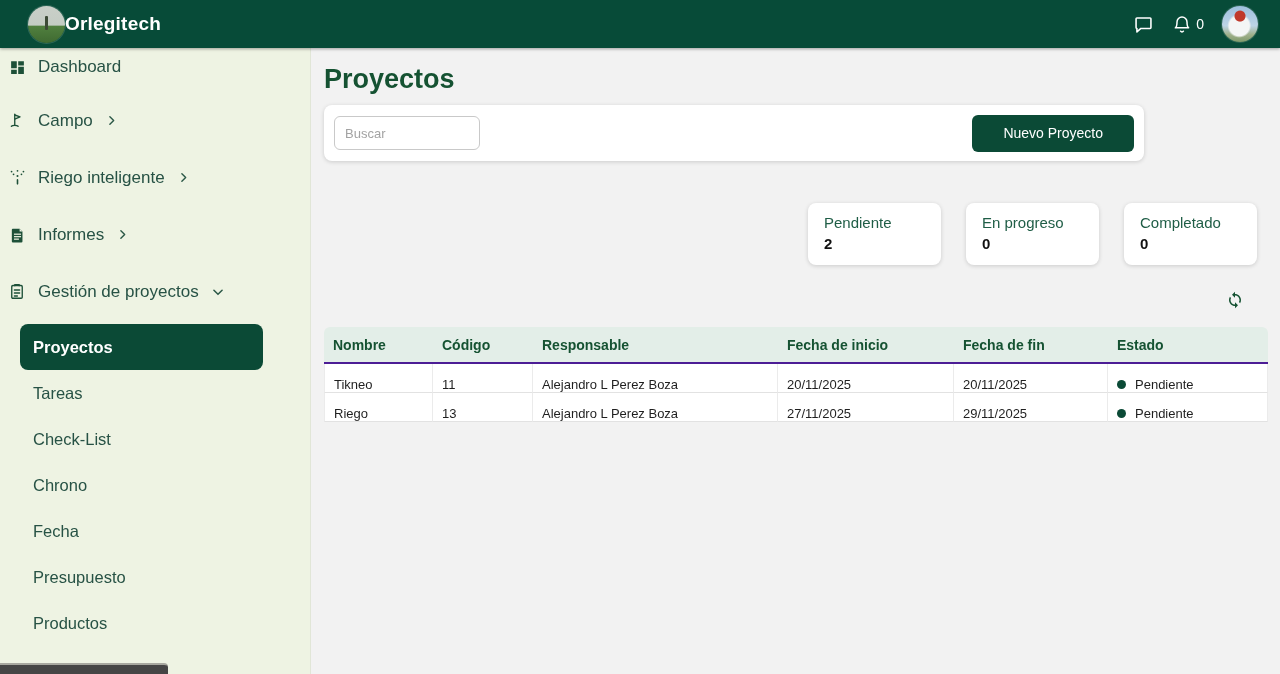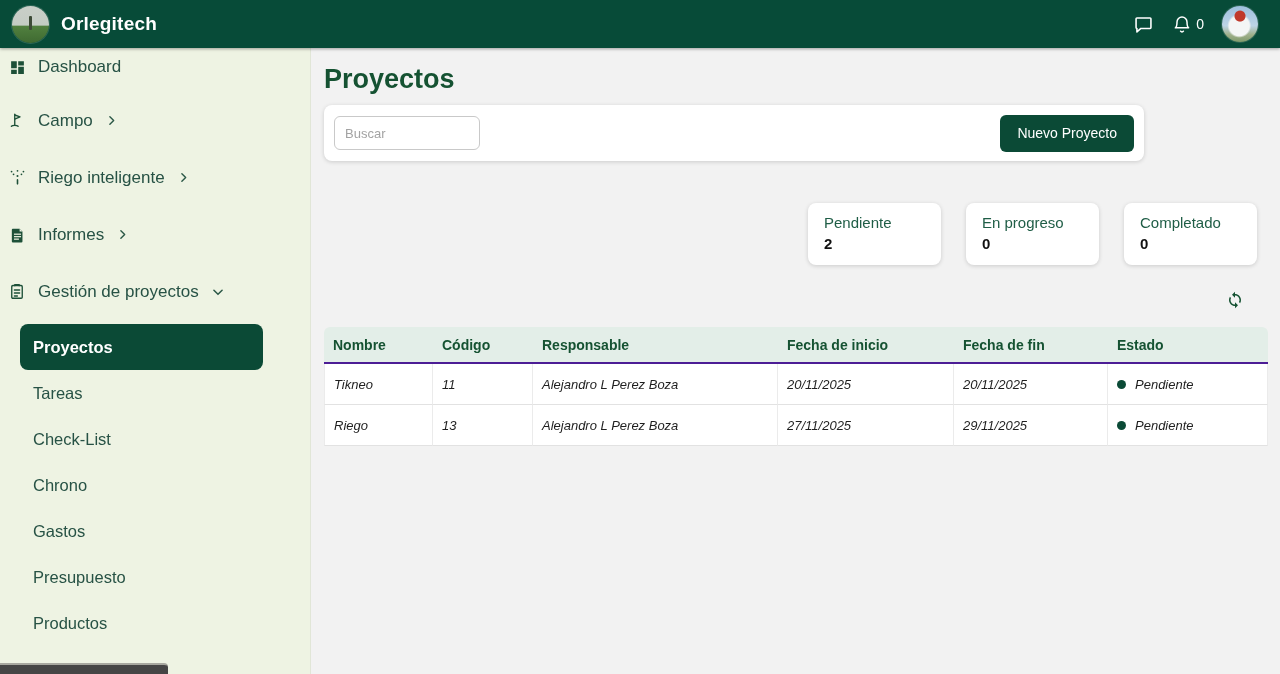--- a/index.html
+++ b/index.html
@@ -6,21 +6,21 @@
   body{
     width:1280px;height:674px;overflow:hidden;position:relative;
     font-family:"Liberation Sans", sans-serif;background:#f2f2f2;
   }
   
   .topbar{
     position:absolute;top:0;left:0;width:1280px;height:48px;
     background:#074b38;display:flex;align-items:center;z-index:30;
     box-shadow:0 1px 3px rgba(0,0,0,.35);
   }
-  .brand{display:flex;align-items:center;gap:12px;padding-left:12px;}
+  .brand{display:flex;align-items:center;padding-left:28px;}
   .brand-logo{
     width:37px;height:37px;border-radius:50%;position:relative;overflow:hidden;
     background:linear-gradient(#c9cfc8 0%,#c4ccc4 52%,#51803f 54%,#3f6a31 100%);
     box-shadow:0 0 0 1px rgba(255,255,255,.15);
   }
   .brand-logo::after{
     content:"";position:absolute;left:17px;top:10px;width:3px;height:14px;
     background:#3c4a36;border-radius:1px;
   }
   .brand-name{color:#ffffff;font-size:19px;font-weight:bold;letter-spacing:.2px;}
@@ -70,21 +70,21 @@
     display:flex;align-items:center;padding:0 10px;box-shadow:0 1px 4px rgba(0,0,0,.16);
   }
   .search-input{
     width:146px;height:34px;border:1px solid #c9c9c9;border-radius:6px;
     padding:0 10px;font-size:13px;color:#333;outline:none;box-sizing:border-box;
     font-family:"Liberation Sans", sans-serif;background:#fff;
   }
   .search-input::placeholder{color:#a3a3a3;}
   .new-project-btn{
     margin-left:auto;background:#0b4a36;color:#fff;border:none;border-radius:6px;
-    height:37px;padding:0 17px;font-size:14px;cursor:pointer;
+    height:37px;padding:0 31px;font-size:14px;cursor:pointer;
     font-family:"Liberation Sans", sans-serif;
   }
   .cards-row{width:944px;display:flex;justify-content:flex-end;gap:25px;margin:42px 0 0 0;padding-right:11px;box-sizing:border-box;}
   .status-card{
     width:133px;height:62px;background:#fff;border-radius:8px;box-sizing:border-box;
     padding:11px 0 0 16px;box-shadow:0 1px 4px rgba(0,0,0,.16);
   }
   .status-card .label{color:#1f5d46;font-size:15px;}
   .status-card .value{color:#111;font-size:15px;font-weight:bold;margin-top:4px;}
   .refresh-row{width:944px;display:flex;justify-content:flex-end;padding-right:24px;box-sizing:border-box;margin-top:26px;}
@@ -92,21 +92,21 @@
   
   .projects-table{width:944px;border-collapse:separate;border-spacing:0;margin-top:18px;}
   .projects-table th{
     background:#e3eee8;color:#155232;font-size:14px;font-weight:bold;text-align:left;
     padding:10px 8px 9px 9px;border-bottom:2px solid #4c1d95;
   }
   .projects-table th:first-child{border-top-left-radius:6px;}
   .projects-table th:last-child{border-top-right-radius:6px;}
   .projects-table td{
     background:#fff;color:#1f1f1f;font-size:13px;
-    padding:13px 8px 12px 9px;border-bottom:1px solid #e2e2e2;border-right:1px solid #ebebeb;font-style:italic;
+    padding:13px 8px 0 9px;border-bottom:1px solid #e2e2e2;border-right:1px solid #ebebeb;
   }
   .projects-table td:first-child{border-left:1px solid #ebebeb;}
   .estado-cell{display:flex;align-items:center;gap:9px;}
   .status-dot{width:9px;height:9px;border-radius:50%;background:#0b4a36;flex:0 0 auto;}
   svg{display:block;}
 </style>
 </head>
 <body>
 
 <div class="topbar">
@@ -223,21 +223,21 @@
     <div class="subnav-item">
       <span>Tareas</span>
     </div>
     <div class="subnav-item">
       <span>Check-List</span>
     </div>
     <div class="subnav-item">
       <span>Chrono</span>
     </div>
     <div class="subnav-item">
-      <span>Gastos</span>
+      <span>Fecha</span>
     </div>
     <div class="subnav-item">
       <span>Presupuesto</span>
     </div>
     <div class="subnav-item">
       <span>Productos</span>
     </div>
   </div>
 
   <div class="partial-dark"></div>

